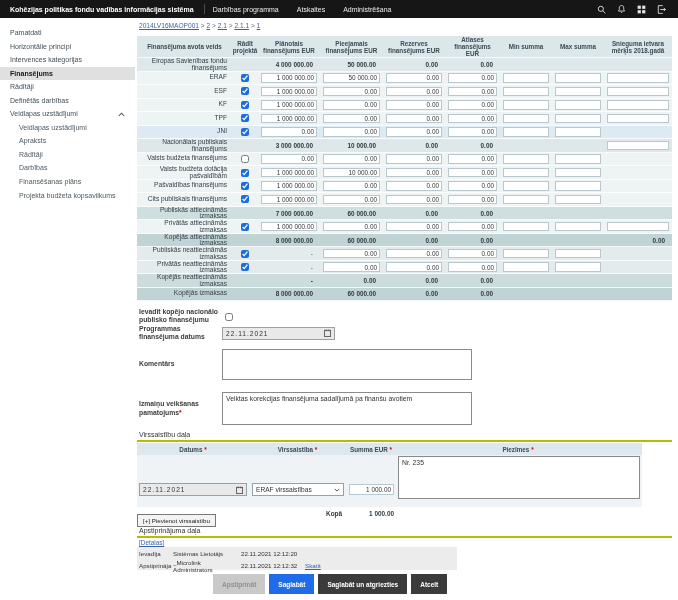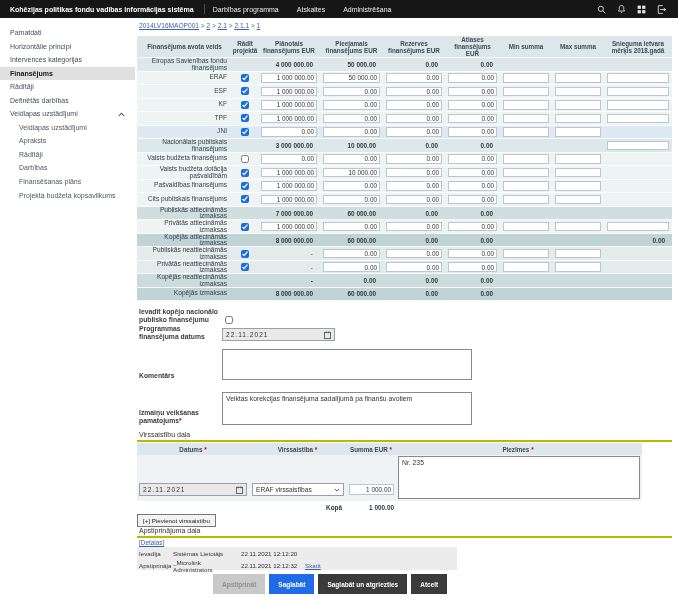--- a/index.html
+++ b/index.html
@@ -47,21 +47,21 @@
   .cbcell{display:flex;justify-content:center;align-items:center;}
   .cb{width:8px;height:8px;margin:0;accent-color:#1a6ce0;}
   .ncell{display:flex;align-items:center;padding:0 3px;height:100%;}
   .ncell input{flex:1;min-width:0;height:9.5px;border:1px solid #b9c8cf;background:#fff;
     font-size:6.4px;text-align:right;padding:0 2px;font-family:inherit;color:#333;box-sizing:border-box;}
   .tval{justify-content:flex-end;font-weight:bold;font-size:6.4px;color:#2e3940;padding-right:7px;}
   .tdash{justify-content:flex-end;font-size:6.4px;color:#333f47;padding-right:7px;}
 
   
   .flabel{width:80px;font-size:6.8px;font-weight:bold;color:#3b3b3b;line-height:1.2;flex-shrink:0;}
-  .formrow{position:absolute;left:2px;display:flex;align-items:flex-end;}
+  .formrow{position:absolute;left:2px;display:flex;align-items:center;}
   .f-enter{top:290px;}
   .f-date{top:307px;}
   .f-comment{top:331px;}
   .f-reason{top:374px;}
   .datebox{margin-left:3px;width:113px;height:13px;background:#e9e9e9;border:1px solid #97a1a8;
     display:flex;align-items:center;font-size:6.6px;letter-spacing:1px;color:#333;padding:0 3px;box-sizing:border-box;}
   .datebox .calicon{margin-left:auto;display:flex;}
   textarea.ta{margin-left:3px;width:250px;border:1px solid #8a8a8a;background:#fff;resize:none;
     font-family:inherit;font-size:6.8px;color:#333;padding:2px 3px;box-sizing:border-box;}
   .ta-comment{height:31px;}
@@ -69,21 +69,21 @@
   .req{color:#c00000;}
 
   
   .sec-title{position:absolute;left:2px;font-size:7px;color:#333;}
   .sec-rule{position:absolute;left:0;width:535px;height:2px;background:#b5bd00;}
 
   
   .vtable{position:absolute;top:425px;left:0;width:505px;}
   .vhead{display:grid;grid-template-columns:112px 97px 50px 244px;height:12px;background:#dfe7ee;align-items:center;}
   .vhcell{text-align:center;font-weight:bold;font-size:6.3px;color:#3c4a52;}
-  .vrow{position:relative;height:46px;background:#f0f3f6;}
+  .vrow{position:relative;height:52px;background:#f0f3f6;}
   .v-datebox{position:absolute;left:2px;top:28px;width:108px;height:13px;background:#e9e9e9;
     border:1px solid #97a1a8;display:flex;align-items:center;font-size:6.6px;letter-spacing:1px;
     color:#333;padding:0 3px;box-sizing:border-box;}
   .v-datebox .calicon{margin-left:auto;display:flex;}
   .vselect{position:absolute;left:115px;top:28px;width:92px;height:13px;background:#fff;
     border:1px solid #97a1a8;display:flex;align-items:center;font-size:6.6px;color:#333;
     padding:0 3px;box-sizing:border-box;}
   .vselect .selarrow{margin-left:auto;display:flex;}
   .vsumma{position:absolute;left:212px;top:29px;width:45px;height:11px;border:1px solid #b9c8cf;
     background:#fff;font-size:6.4px;text-align:right;padding:0 2px;font-family:inherit;color:#333;box-sizing:border-box;}

